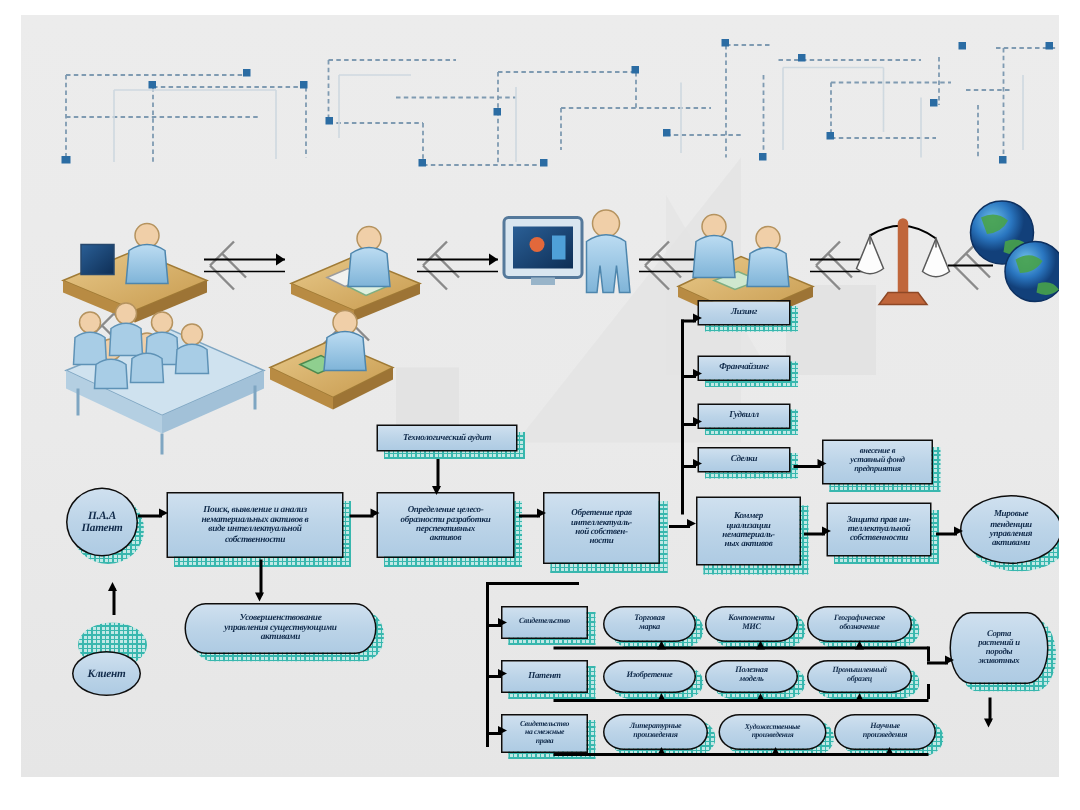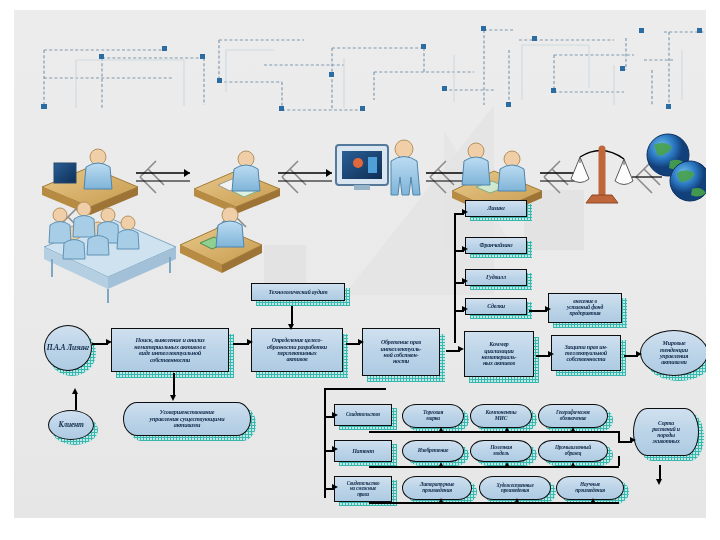--- a/index.html
+++ b/index.html
@@ -362,24 +362,24 @@
 
   <div class="ln lnv" style="left:604px;top:421px;height:10px;"></div>
   <div class="ln lnv" style="left:604px;top:446px;height:10px;"></div>
   <div class="ln lnh" style="left:604px;top:431px;width:14px;"></div>
   <div class="arw" style="left:616px;top:427px;"></div>
   <div class="ln lnv" style="left:645px;top:455px;height:16px;"></div>
   <div class="arwd" style="left:642px;top:469px;"></div>
 
   <div class="shadow pill" style="left:34px;top:320px;width:48px;height:46px;"></div>
   <div class="node pill" style="left:30px;top:315px;width:48px;height:46px;font-size:7.5px;">П.А.А
-Лизинг</div>
+Патент</div>
 
   <div class="shadow pill" style="left:38px;top:405px;width:46px;height:30px;"></div>
-  <div class="node pill" style="left:34px;top:400px;width:46px;height:30px;font-size:7.5px;font-style:italic;">Клиент</div>
+  <div class="node pill" style="left:34px;top:424px;width:46px;height:30px;font-size:7.5px;font-style:italic;">Клиент</div>
 
   <div class="shadow" style="left:102px;top:324px;width:118px;height:44px;"></div>
   <div class="node" style="left:97px;top:318px;width:118px;height:44px;font-size:6.2px;white-space:pre-line;">Поиск, выявление и анализ
 нематериальных активов в
 виде интеллектуальной
 собственности</div>
 
   <div class="shadow rnd" style="left:114px;top:397px;width:128px;height:34px;"></div>
   <div class="node rnd" style="left:109px;top:392px;width:128px;height:34px;font-size:6.2px;white-space:pre-line;">Усовершенствование
 управления существующими

